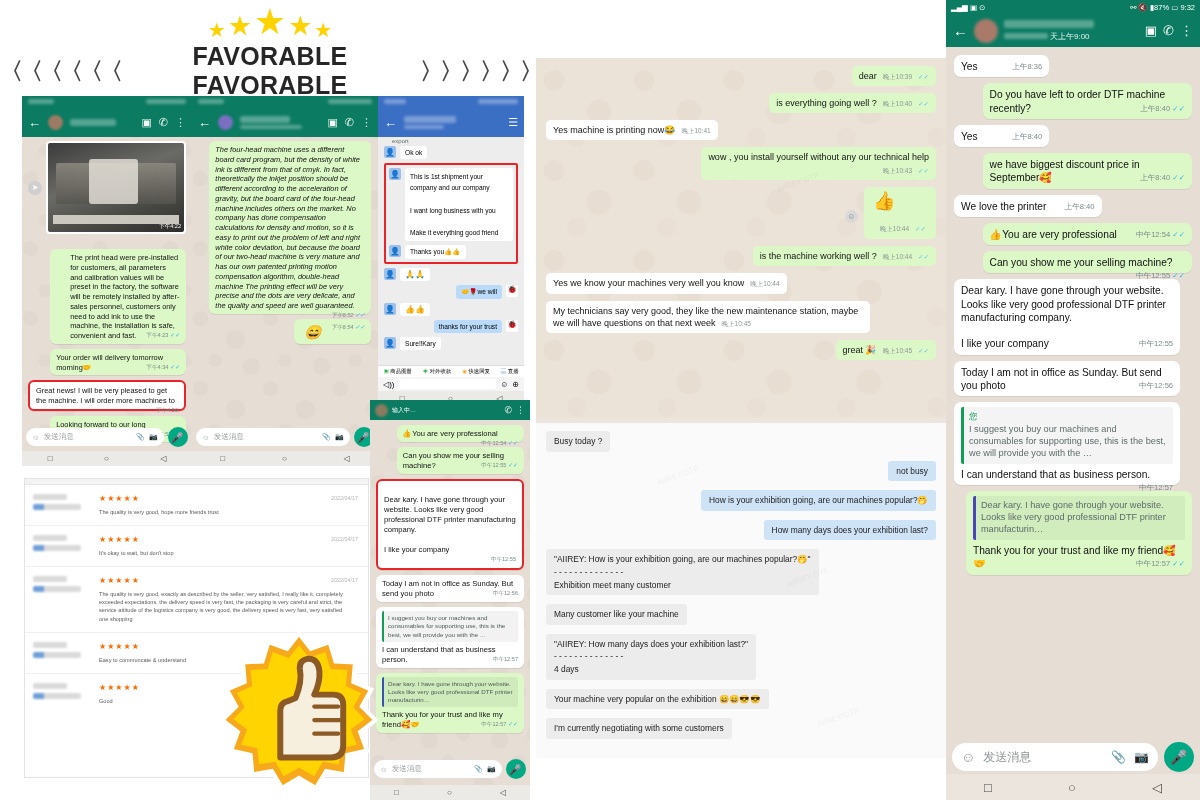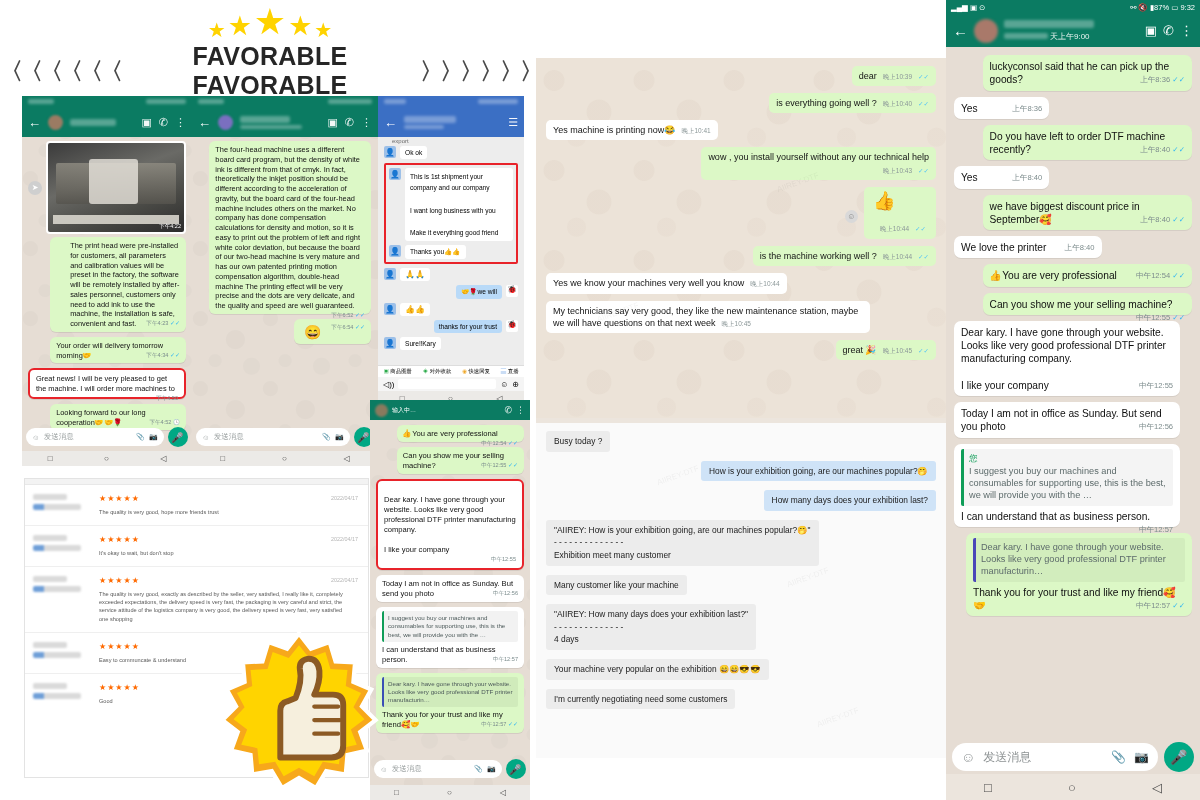--- a/index.html
+++ b/index.html
@@ -141,21 +141,21 @@
     <div style="padding:4px 6px 0;">
       <div style="display:flex;align-items:center;gap:4px;">
         <div style="width:14px;height:14px;border-radius:50%;background:#cfcfcf;color:#fff;display:flex;align-items:center;justify-content:center;font-size:8px;">➤</div>
         <div style="flex:1;height:93px;border-radius:4px;background:linear-gradient(160deg,#3b3b3b,#6a6a66 40%,#4a4a46 70%,#2c2c2c);position:relative;border:2px solid #fff;">
           <div style="position:absolute;left:6%;top:22%;width:88%;height:46%;background:linear-gradient(180deg,#8d8a80,#56544e);border-radius:2px;opacity:.85"></div>
           <div style="position:absolute;left:30%;top:18%;width:36%;height:50%;background:#e7e4dc;border-radius:3px;opacity:.8"></div>
           <div style="position:absolute;left:4%;bottom:9%;width:92%;height:10%;background:#d8d5cc;opacity:.9"></div>
           <span style="position:absolute;right:3px;bottom:2px;font-size:5.5px;color:#fff;">下午4:22</span>
         </div>
       </div>
-      <div class="bub out" style="margin-top:3px;padding-left:20px;">
+      <div class="bub out" style="margin-top:15px;padding-left:20px;">
         <span>The print head were pre-installed for customers, all parameters and calibration values will be preset in the factory, the software will be remotely installed by after-sales personnel, customers only need to add ink to use the machine, the installation is safe, convenient and fast.</span>
         <span class="meta"><span>下午4:23</span> <span class="tick">✓✓</span></span>
       </div>
       <div class="bub out">
         <span>Your order will delivery tomorrow morning🤝</span>
         <span class="meta"><span>下午4:34</span> <span class="tick">✓✓</span></span>
       </div>
       <div class="bub in redbox" style="max-width:100%;">
         <span>Great news! I will be very pleased to get the machine. I will order more machines to</span>
         <span class="meta"><span>下午4:50</span></span>
@@ -191,21 +191,21 @@
       <span class="back-arrow">←</span>
       <div class="avatar-sm" style="background:#7a6fc0"></div>
       <div class="bar-name">
           <div class="bar-blur" style="width:50px;"></div>
           <div class="bar-blur" style="width:62px;height:4px;margin-top:2px;"></div>
         </div>
       <span class="icon-w">▣</span>
       <span class="icon-w">✆</span>
       <span class="icon-w">⋮</span>
     </div>
-    <div style="padding:4px 7px 0;">
+    <div style="padding:4px 7px 0;font-style:italic;">
       <div class="bub out" style="max-width:94%;">
         <span>The four-head machine uses a different board card program, but the density of white ink is different from that of cmyk. In fact, theoretically the inkjet position should be different according to the acceleration of gravity, but the board card of the four-head machine includes others on the market. No company has done compensation calculations for density and motion, so it is easy to print out the problem of left and right white color deviation, but because the board of our two-head machine is very mature and has our own patented printing motion compensation algorithm, double-head machine The printing effect will be very precise and the dots are very delicate, and the quality and speed are well guaranteed.</span>
         <span class="meta"><span>下午6:52</span> <span class="tick">✓✓</span></span>
       </div>
       <div class="bub out" style="max-width:45%;font-size:14px;text-align:center;">
         <span>😄</span>
         <span class="meta" style="font-size:5.6px;"><span>下午6:54</span> <span class="tick">✓✓</span></span>
       </div>
     </div>
     <div class="inputbar" style="position:absolute;bottom:16px;left:0;right:0;">
@@ -457,20 +457,23 @@
     </div>
 
     <div class="mid-bot">
       <span class="wm" style="left:120px;top:48px;">AIIREY-DTF</span>
       <span class="wm" style="left:250px;top:150px;">AIIREY-DTF</span>
       <span class="wm" style="left:280px;top:290px;">AIIREY-DTF</span>
       <div class="mrow l">
           <div class="gbub"><span>Busy today ?</span></div>
         </div>
       <div class="mrow r">
+          <div class="gbub blue"><span>not busy</span></div>
+        </div>
+      <div class="mrow r">
           <div class="gbub blue"><span>How is your exhibition going, are our machines popular?🤭</span></div>
         </div>
       <div class="mrow r">
           <div class="gbub blue"><span>How many days does your exhibition last?</span></div>
         </div>
       <div class="mrow l">
           <div class="gbub" style="white-space:pre-line"><span>"AIIREY: How is your exhibition going, are our machines popular?🤭"
 - - - - - - - - - - - - - -
 Exhibition meet many customer</span></div>
         </div>
@@ -479,21 +482,21 @@
         </div>
       <div class="mrow l">
           <div class="gbub" style="white-space:pre-line"><span>"AIIREY: How many days does your exhibition last?"
 - - - - - - - - - - - - - -
 4 days</span></div>
         </div>
       <div class="mrow l">
           <div class="gbub"><span>Your machine very popular on the exhibition 😄😄😎😎</span></div>
         </div>
       <div class="mrow l">
-          <div class="gbub"><span>I'm currently negotiating need some customers</span></div>
+          <div class="gbub"><span>I'm currently negotiating with some customers</span></div>
         </div>
     </div>
   </div>
 
   <div class="right chat-bg">
     <div style="height:14px;background:#0b7b62;display:flex;align-items:center;justify-content:space-between;padding:0 5px;color:#fff;font-size:7.5px;">
       <span>▂▄▆ ▣ ⊙</span>
       <span>⚯ 🔇 ▮<span>87%</span> ▭ <span>9:32</span></span>
     </div>
     <div style="height:33px;background:#0b7b62;display:flex;align-items:center;gap:6px;padding:0 7px;">
@@ -505,21 +508,20 @@
           <div class="bar-blur" style="width:44px;height:6px;"></div>
           <span style="font-size:8px;color:rgba(255,255,255,.9)">天上午9:00</span>
         </div>
       </div>
       <span style="color:#fff;font-size:13px;">▣</span>
       <span style="color:#fff;font-size:13px;">✆</span>
       <span style="color:#fff;font-size:13px;">⋮</span>
     </div>
 
     <div style="padding:8px 8px 0;">
-      <div class="rbub out"><span>luckyconsol said that he can pick up the goods?</span><span class="rmeta"><span>上午8:36</span> <span style="color:#34b7f1">✓✓</span></span></div>
       <div class="rbub in" style="max-width:40%"><span>Yes</span><span class="rmeta"><span>上午8:36</span></span></div>
       <div class="rbub out"><span>Do you have left to order DTF machine recently?</span><span class="rmeta"><span>上午8:40</span> <span style="color:#34b7f1">✓✓</span></span></div>
       <div class="rbub in" style="max-width:40%"><span>Yes</span><span class="rmeta"><span>上午8:40</span></span></div>
       <div class="rbub out"><span>we have biggest discount price in September🥰</span><span class="rmeta"><span>上午8:40</span> <span style="color:#34b7f1">✓✓</span></span></div>
       <div class="rbub in" style="max-width:62%"><span>We love the printer</span><span class="rmeta"><span>上午8:40</span></span></div>
       <div class="rbub out"><span>👍You are very professional</span><span class="rmeta"><span>中午12:54</span> <span style="color:#34b7f1">✓✓</span></span></div>
       <div class="rbub out"><span>Can you show me your selling machine?</span><span class="rmeta"><span>中午12:55</span> <span style="color:#34b7f1">✓✓</span></span></div>
       <div class="rbub in" style="max-width:95%;white-space:pre-line"><span>Dear kary.  I have gone through your website. Looks like very good professional DTF printer manufacturing company.
 
 I like your company</span><span class="rmeta"><span>中午12:55</span></span></div>

